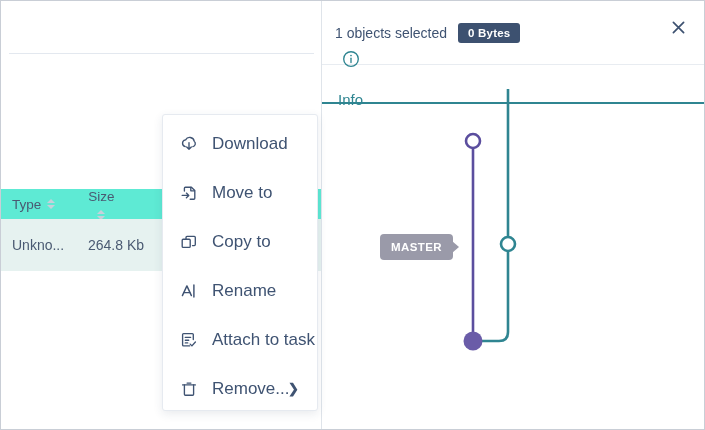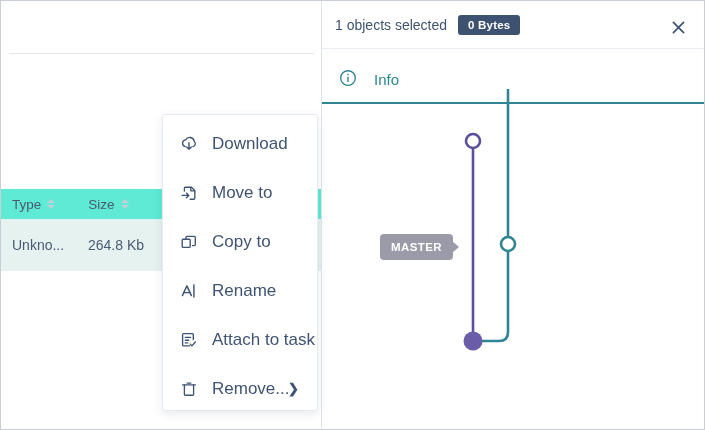--- a/index.html
+++ b/index.html
@@ -59,21 +59,21 @@
     position: absolute; left: 0; top: 188px;
     width: 320px; height: 30px;
     background: #5eead4;
     display: flex; align-items: center;
   }
   .th {
     display: flex; align-items: center; gap: 6px;
     font-size: 13.5px; color: #4a5a72;
   }
   .th.type { margin-left: 11px; }
-  .th.size { margin-left: 33px; }
+  .th.size { margin-left: 33px; flex-direction: column; }
   .sort-ico { display: flex; flex-direction: column; gap: 2px; }
   .sort-ico b {
     display: block; width: 0; height: 0;
     border-left: 4px solid transparent; border-right: 4px solid transparent;
   }
   .sort-ico b.up { border-bottom: 4.5px solid #c7d0da; }
   .sort-ico b.dn { border-top: 4.5px solid #c7d0da; }
   .table-row {
     position: absolute; left: 0; top: 218px;
     width: 320px; height: 52px;
@@ -114,21 +114,21 @@
   .v-divider {
     position: absolute; left: 320px; top: 0;
     width: 1px; height: 430px; background: #dfe4ea;
   }
   .right-pane {
     position: absolute; left: 321px; top: 0;
     width: 382px; height: 430px; background: #ffffff;
   }
   .rp-header {
     position: absolute; left: 0; top: 0;
-    width: 382px; height: 48px;
+    width: 382px; height: 64px;
     display: flex; align-items: center;
     border-bottom: 1px solid #e8ecf1;
   }
   .rp-title {
     margin-left: 13px; font-size: 14px; color: #3f5372;
   }
   .size-badge {
     margin-left: 11px;
     background: #3d5170; color: #ffffff;
     font-size: 11.5px; font-weight: bold;
@@ -141,22 +141,22 @@
     display: flex; align-items: center; justify-content: center;
     cursor: pointer;
   }
   .tabs {
     position: absolute; left: 0; top: 53px;
     width: 382px; height: 50px;
     display: flex; align-items: center;
     border-bottom: 2.5px solid #2f8591;
   }
   .tab {
-    display: flex; align-items: flex-end; gap: 16px;
-    margin-left: 16px; cursor: pointer;
+    display: flex; align-items: center; gap: 22px;
+    margin-left: 16px; cursor: pointer; flex-direction: column;
   }
   .tab .tlabel { font-size: 15px; color: #2f8591; }
 
   
   .graph { position: absolute; left: 0; top: 88px; width: 382px; height: 327px; }
   .master-tag {
     position: absolute; left: 58px; top: 145px;
     height: 26px; padding: 0 11px;
     background: #9a9aa9; border-radius: 4px;
     display: flex; align-items: center;

